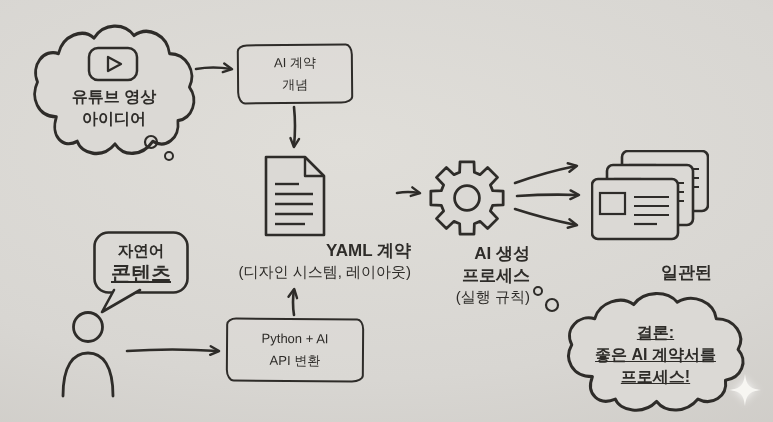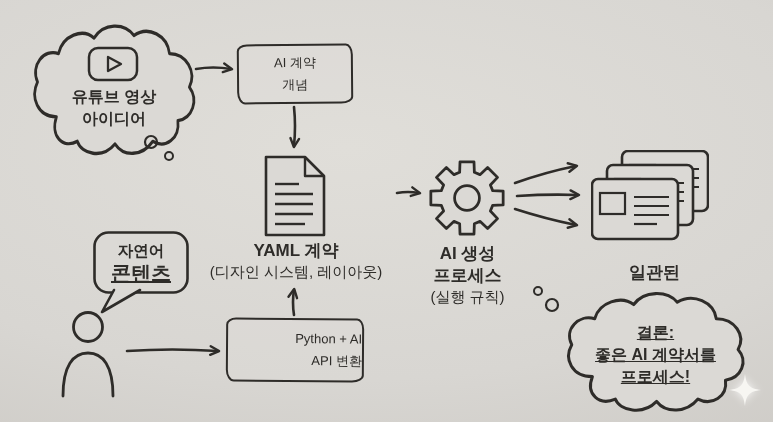--- a/index.html
+++ b/index.html
@@ -3,21 +3,21 @@
 <meta charset="utf-8">
 <style>
   html,body{margin:0;padding:0;background:#cfccc8;}
   .canvas{
     position:relative;width:773px;height:422px;overflow:hidden;
     background:radial-gradient(120% 100% at 45% 35%, #e0ded9 0%, #d8d6d2 55%, #c9c6c1 100%);
     font-family:"Liberation Sans","DejaVu Sans",sans-serif;
     color:#2e2c29;
   }
   .abs{position:absolute;}
-  .center{text-align:center;}
+  .center{text-align:right;}
   .sketchbox{
     border:2.6px solid #2e2c29;
     border-radius:10px 7px 12px 8px / 7px 11px 7px 12px;
     background:rgba(224,222,217,.35);
     display:flex;flex-direction:column;align-items:center;justify-content:center;
   }
   .box-line{font-size:13px;font-weight:400;line-height:22px;white-space:nowrap;}
   .lbl-strong{font-size:17px;font-weight:700;line-height:22px;white-space:nowrap;}
   .lbl-sub{font-size:15px;font-weight:500;line-height:20px;white-space:nowrap;}
   .cloud-text{position:absolute;left:0;right:0;}
@@ -105,21 +105,21 @@
       <div class="cloud-line" style="font-size:15.5px;">자연어</div>
       <div class="cloud-line" style="font-size:20px;text-decoration:underline;">콘텐츠</div>
     </div>
   </div>
 
   <svg class="abs" style="left:58px;top:306px;" width="62" height="92" viewBox="0 0 62 92">
     <circle cx="30" cy="21" r="14.5" fill="none" stroke="#2e2c29" stroke-width="2.8"></circle>
     <path d="M5,90 C5,60 15,47 30,47 C45,47 55,60 55,90" fill="none" stroke="#2e2c29" stroke-width="2.8" stroke-linecap="round"></path>
   </svg>
 
-  <div class="abs sketchbox" style="left:226px;top:318px;width:134px;height:60px;transform:rotate(0.4deg);align-items:flex-end;">
+  <div class="abs sketchbox" style="left:226px;top:318px;width:134px;height:60px;transform:rotate(0.4deg);">
     <div class="box-line">Python + AI</div>
     <div class="box-line">API 변환</div>
   </div>
 
   <div class="abs" style="left:558px;top:288px;width:195px;height:130px;">
     <svg width="195" height="130" viewBox="0 0 170 110" preserveAspectRatio="none">
       <path d="M30,75 C12,75 5,60 12,48 C5,35 18,22 32,26 C36,12 55,6 66,14 C75,2 95,2 104,12 C118,4 136,12 138,26 C154,26 164,40 157,52 C166,62 160,76 146,78 C148,92 134,100 122,94 C112,106 94,106 86,96 C74,108 54,104 50,94 C36,100 24,90 30,75 Z" fill="#dbd9d5" stroke="#2e2c29" stroke-width="2.6" stroke-linejoin="round"></path>
     </svg>
     <div class="cloud-text" style="top:34px;text-decoration:underline;">
       <div class="cloud-line">결론:</div>

